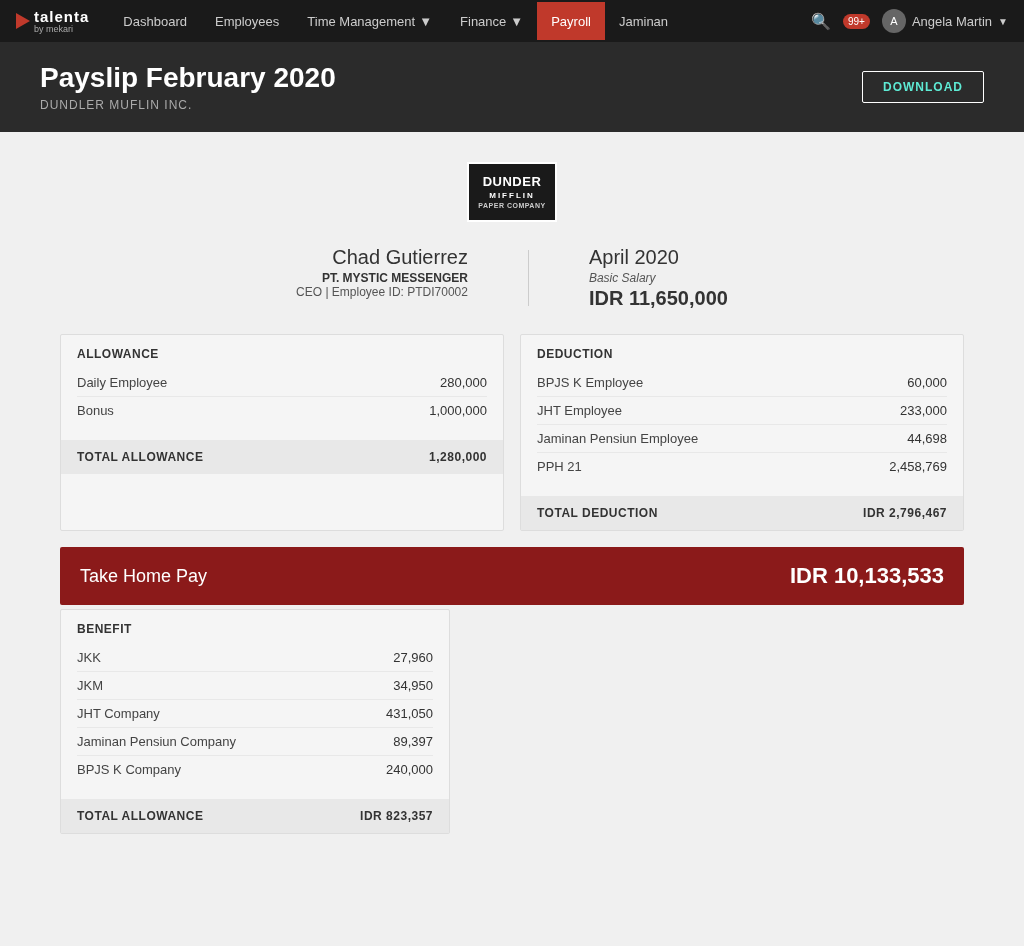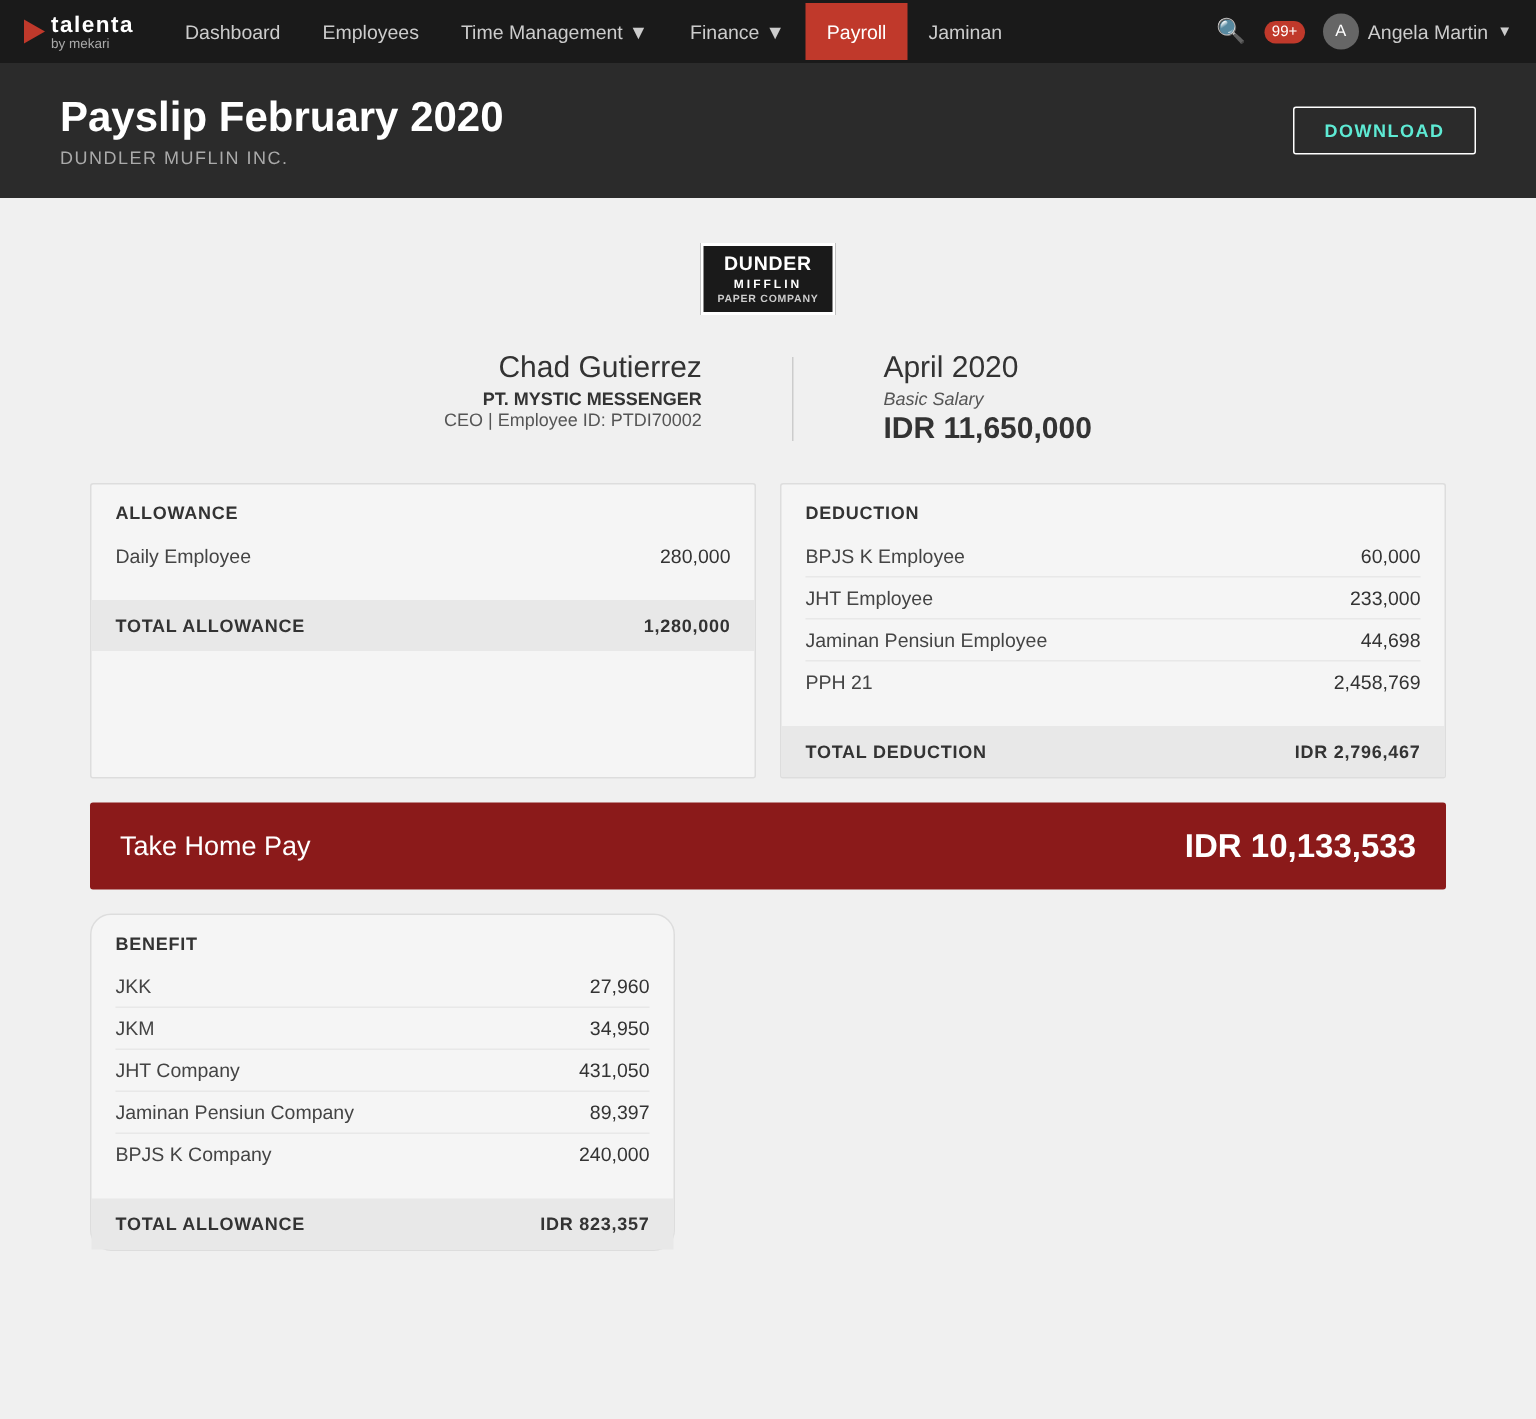--- a/index.html
+++ b/index.html
@@ -136,21 +136,21 @@
 
     
     .company-logo-section {
       display: flex;
       justify-content: center;
       margin-bottom: 24px;
     }
     .company-logo-box {
       background: #1a1a1a;
       color: #fff;
-      width: 90px; height: 48px;
+      width: 90px; height: 60px;
       display: flex;
       flex-direction: column;
       align-items: center;
       justify-content: center;
       font-size: 11px;
       font-weight: bold;
       letter-spacing: 0.5px;
       line-height: 1.3;
       text-align: center;
       border: 2px solid #fff;
@@ -243,37 +243,37 @@
     }
 
     
     .take-home-pay {
       background: #8b1a1a;
       color: #fff;
       display: flex;
       justify-content: space-between;
       align-items: center;
       padding: 16px 20px;
-      margin-bottom: 16px;
+      margin-bottom: 4px;
       border-radius: 2px;
     }
     .thp-label {
       font-size: 18px;
       font-weight: normal;
     }
     .thp-value {
       font-size: 22px;
       font-weight: bold;
     }
 
     
     .benefit-card {
       background: #f5f5f5;
       border: 1px solid #ddd;
-      border-radius: 14px;
+      border-radius: 2px;
       max-width: 390px;
     }
 
     
     .employee-divider {
       width: 1px;
       background: #ccc;
       align-self: stretch;
       margin: 4px 0;
     }
@@ -348,20 +348,24 @@
 
   <div class="tables-row">
 
     <div class="table-card">
       <div class="table-card-header">ALLOWANCE</div>
       <div class="table-card-body">
         <div class="table-row-item">
           <span class="label">Daily Employee</span>
           <span class="value">280,000</span>
         </div>
+        <div class="table-row-item">
+          <span class="label">Bonus</span>
+          <span class="value">1,000,000</span>
+        </div>
       </div>
       <div class="table-card-footer">
         <span>TOTAL ALLOWANCE</span>
         <span>1,280,000</span>
       </div>
     </div>
 
     <div class="table-card">
       <div class="table-card-header">DEDUCTION</div>
       <div class="table-card-body">

